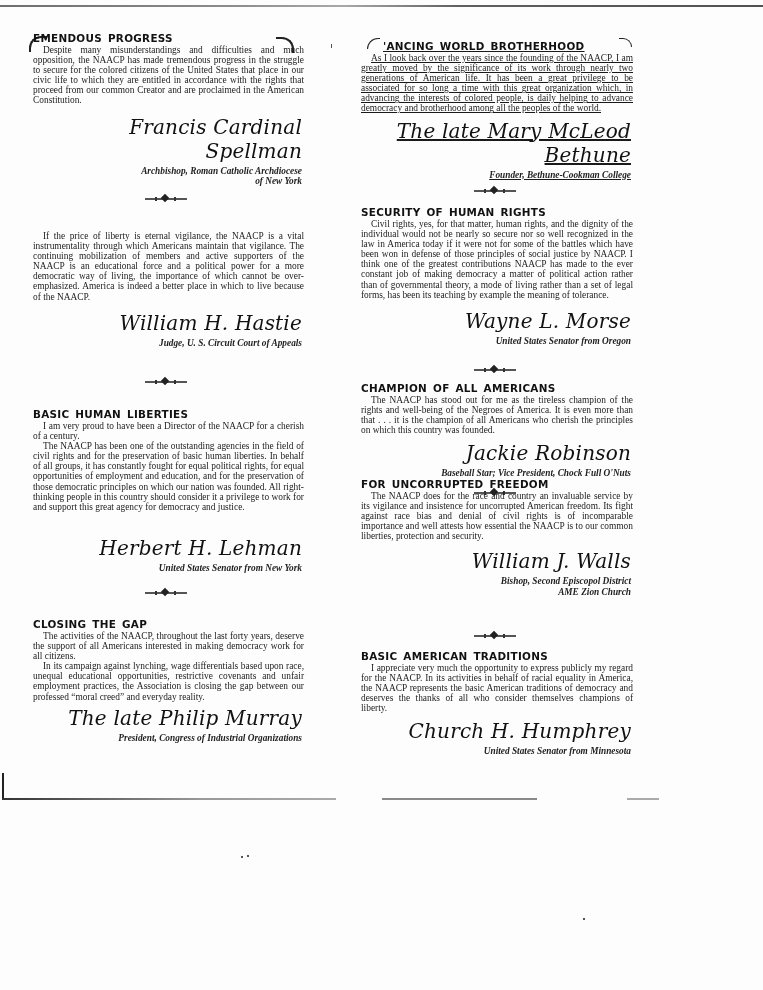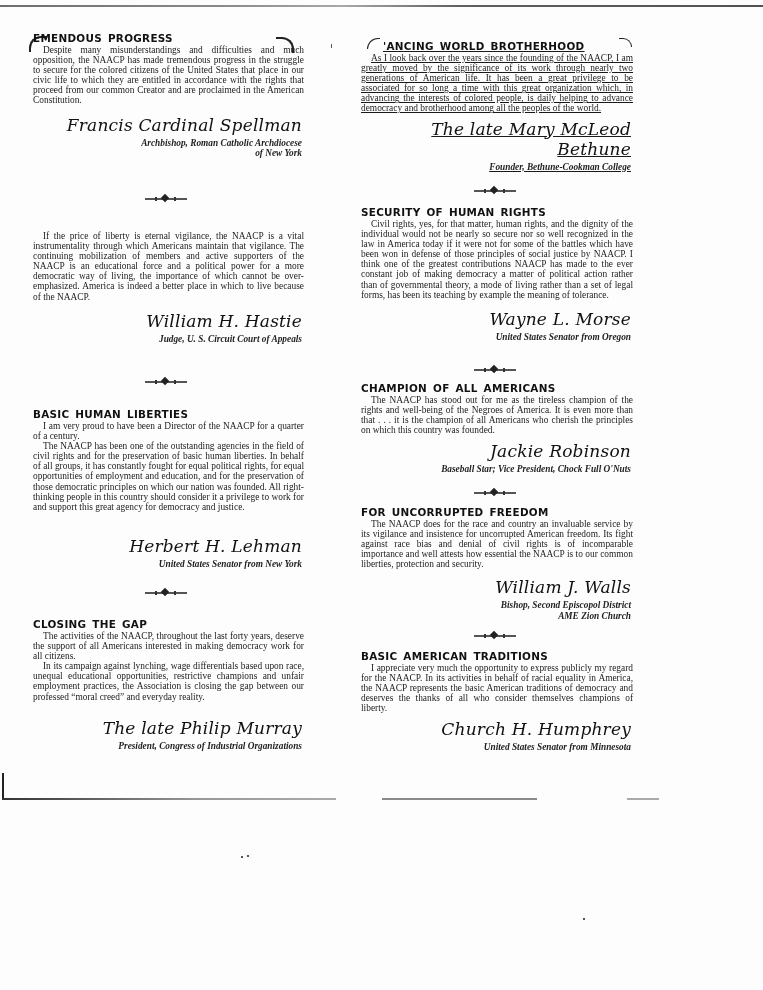--- a/index.html
+++ b/index.html
@@ -29,21 +29,21 @@
     word-spacing: 2px; margin: 0 0 1px 0; color: #111; white-space: nowrap;
   }
   .body-text {
     font-family: "Liberation Serif", "DejaVu Serif", serif;
     font-size: 9.4px; line-height: 10.1px; text-align: justify; margin: 0;
     color: #1c1c1c;
   }
   .body-text p { margin: 0; text-indent: 10px; }
   .signature {
     font-family: "DejaVu Serif", "Liberation Serif", serif;
-    font-style: italic; font-size: 17px; text-align: right;
+    font-style: italic; font-size: 20px; text-align: right;
     margin: 7px 2px 0 0; color: #111; letter-spacing: 0.2px;
   }
   .title {
     font-family: "Liberation Serif", "DejaVu Serif", serif;
     font-style: italic; font-weight: bold; font-size: 9.3px; line-height: 10.5px;
     text-align: right; margin: 3px 2px 0 0; color: #222;
   }
   .ornament {
     position: absolute; height: 8px; width: 42px;
   }
@@ -103,43 +103,43 @@
   <div class="ornament" style="left:112px; top:378px;">
     <div class="line"></div>
       <div class="dot" style="left:10px"></div>
       <div class="diamond"></div>
       <div class="dot" style="left:29px"></div>
   </div>
 
   <div class="section" style="top:408px;">
     <h2 class="heading">BASIC HUMAN LIBERTIES</h2>
     <div class="body-text">
-      <p>I am very proud to have been a Director of the NAACP for a quarter of a century.</p>
+      <p>I am very proud to have been a Director of the NAACP for a cherish of a century.</p>
       <p>The NAACP has been one of the outstanding agencies in the field of civil rights and for the preservation of basic human liberties. In behalf of all groups, it has constantly fought for equal political rights, for equal opportunities of employment and education, and for the preservation of those democratic principles on which our nation was founded. All right-thinking people in this country should consider it a privilege to work for and support this great agency for democracy and justice.</p>
     </div>
     <div class="signature" style="margin-top:24px;">Herbert H. Lehman</div>
     <div class="title">
       <div>United States Senator from New York</div>
     </div>
   </div>
 
   <div class="ornament" style="left:112px; top:589px;">
     <div class="line"></div>
       <div class="dot" style="left:10px"></div>
       <div class="diamond"></div>
       <div class="dot" style="left:29px"></div>
   </div>
 
   <div class="section" style="top:618px;">
     <h2 class="heading">CLOSING THE GAP</h2>
     <div class="body-text">
       <p>The activities of the NAACP, throughout the last forty years, deserve the support of all Americans interested in making democracy work for all citizens.</p>
-      <p>In its campaign against lynching, wage differentials based upon race, unequal educational opportunities, restrictive champions and unfair employment practices, the Association is closing the gap between our professed “moral creed” and everyday reality.</p>
-    </div>
-    <div class="signature" style="margin-top:16px;font-style:italic;">The late Philip Murray</div>
+      <p>In its campaign against lynching, wage differentials based upon race, unequal educational opportunities, restrictive covenants and unfair employment practices, the Association is closing the gap between our professed “moral creed” and everyday reality.</p>
+    </div>
+    <div class="signature" style="margin-top:4px;font-style:italic;">The late Philip Murray</div>
     <div class="title">
       <div>President, Congress of Industrial Organizations</div>
     </div>
   </div>
 </div>
 
 <div class="col col-right">
 
   <div class="curl" style="left:6px; top:38px; width:12px; height:10px; border-width:1.5px;"></div>
   <div class="curl" style="left:258px; top:38px; width:12px; height:8px; border-width:1.5px; transform:scaleX(-1);"></div>
@@ -191,21 +191,21 @@
     </div>
   </div>
 
   <div class="ornament" style="left:113px; top:489px;">
     <div class="line"></div>
       <div class="dot" style="left:10px"></div>
       <div class="diamond"></div>
       <div class="dot" style="left:29px"></div>
   </div>
 
-  <div class="section" style="top:506px;">
+  <div class="section" style="top:478px;">
     <h2 class="heading">FOR UNCORRUPTED FREEDOM</h2>
     <div class="body-text">
       <p>The NAACP does for the race and country an invaluable service by its vigilance and insistence for uncorrupted American freedom. Its fight against race bias and denial of civil rights is of incomparable importance and well attests how essential the NAACP is to our common liberties, protection and security.</p>
     </div>
     <div class="signature" style="margin-top:8px;">William J. Walls</div>
     <div class="title">
       <div>Bishop, Second Episcopol District</div>
       <div>AME Zion Church</div>
     </div>
   </div>

